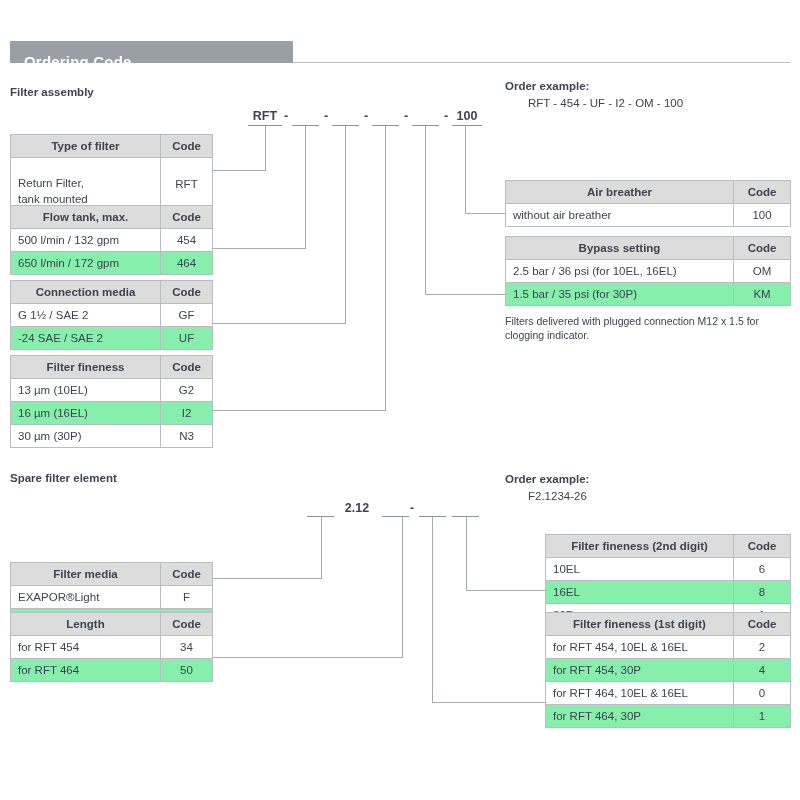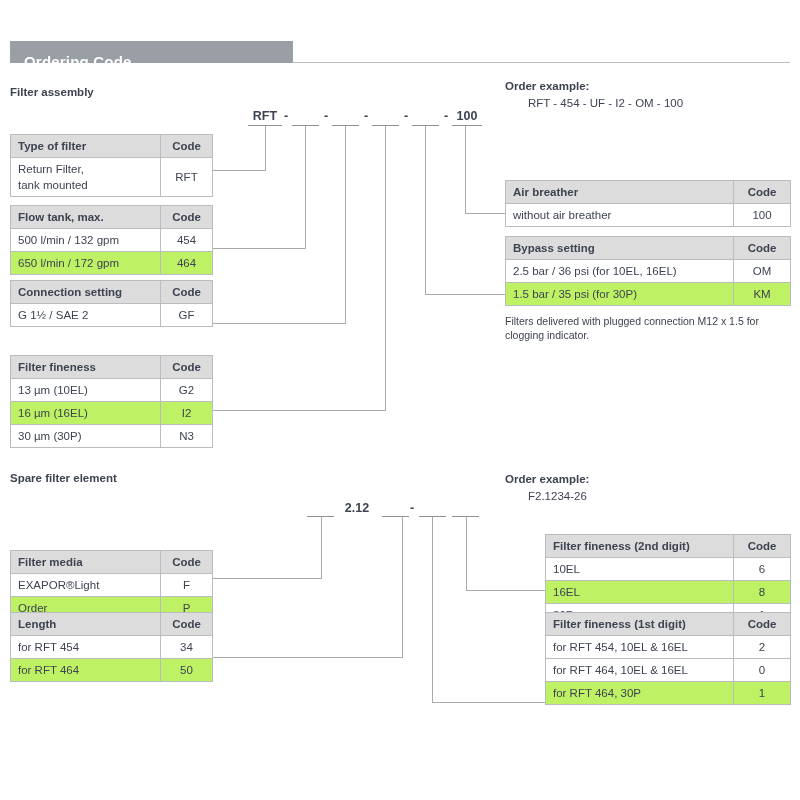--- a/index.html
+++ b/index.html
@@ -43,28 +43,28 @@
     border:1px solid #b9bcc0;
     padding:0 7px;
     height:22px;
     text-align:left;
     font-weight:normal;
     color:#3d4350;
     white-space:nowrap;
     overflow:hidden;
   }
   table.codetab th{
-    background:#dcdcdc;font-weight:bold;
+    background:#dcdcdc;font-weight:bold;text-align:center;
   }
   table.codetab td.code,table.codetab th.code{
     text-align:center;
   }
-  table.codetab tr.alt td{background:#bef264;margin-top:16px;}
+  table.codetab tr.alt td{background:#86efac;margin-top:16px;}
   table.codetab td.two-line{
-    height:36px;line-height:1.35;white-space:normal;padding-top:2px;
+    height:36px;line-height:1.35;white-space:normal;padding-top:16px;
   }
   table.codetab td.two-line-code{height:36px;}
   .pat-tok{
     position:absolute;font-size:12.5px;font-weight:bold;color:#3d4350;
     text-align:center;
   }
   .pat-blank{
     position:absolute;border-bottom:1.3px solid #8d9298;
   }
   .pat-dash{
@@ -168,26 +168,30 @@
 </tbody>
   </table>
 
 <table class="codetab abs" style="left:10px;top:280px;width:202px;">
   <colgroup>
       <col style="width:150px">
       <col style="width:52px">
     </colgroup>
   <tbody>
       <tr>
-    <th>Connection setting</th>
+    <th>Connection media</th>
     <th class="code">Code</th>
   </tr>
   <tr>
     <td>G 1½ / SAE 2</td>
     <td class="code">GF</td>
+  </tr>
+  <tr class="alt">
+    <td>-24 SAE / SAE 2</td>
+    <td class="code">UF</td>
   </tr>
 </tbody>
   </table>
 
 <table class="codetab abs" style="left:10px;top:355px;width:202px;">
   <colgroup>
       <col style="width:150px">
       <col style="width:52px">
     </colgroup>
   <tbody>
@@ -269,21 +273,21 @@
 
 <div class="abs vline" style="left:402px;top:517px;height:141px;"></div>
 <div class="abs hline" style="left:212px;top:657px;width:191px;"></div>
 
 <div class="abs vline" style="left:432px;top:517px;height:186px;"></div>
 <div class="abs hline" style="left:432px;top:702px;width:113px;"></div>
 
 <div class="abs vline" style="left:466px;top:517px;height:74px;"></div>
 <div class="abs hline" style="left:466px;top:590px;width:79px;"></div>
 
-<table class="codetab abs" style="left:10px;top:550px;width:202px;">
+<table class="codetab abs" style="left:10px;top:562px;width:202px;">
   <colgroup>
       <col style="width:150px">
       <col style="width:52px">
     </colgroup>
   <tbody>
       <tr>
     <th>Filter media</th>
     <th class="code">Code</th>
   </tr>
   <tr>
@@ -350,20 +354,24 @@
     </colgroup>
   <tbody>
       <tr>
     <th>Filter fineness (1st digit)</th>
     <th class="code">Code</th>
   </tr>
   <tr>
     <td>for RFT 454, 10EL &amp; 16EL</td>
     <td class="code">2</td>
   </tr>
+  <tr class="alt">
+    <td>for RFT 454, 30P</td>
+    <td class="code">4</td>
+  </tr>
   <tr>
     <td>for RFT 464, 10EL &amp; 16EL</td>
     <td class="code">0</td>
   </tr>
   <tr class="alt">
     <td>for RFT 464, 30P</td>
     <td class="code">1</td>
   </tr>
 </tbody>
   </table>

